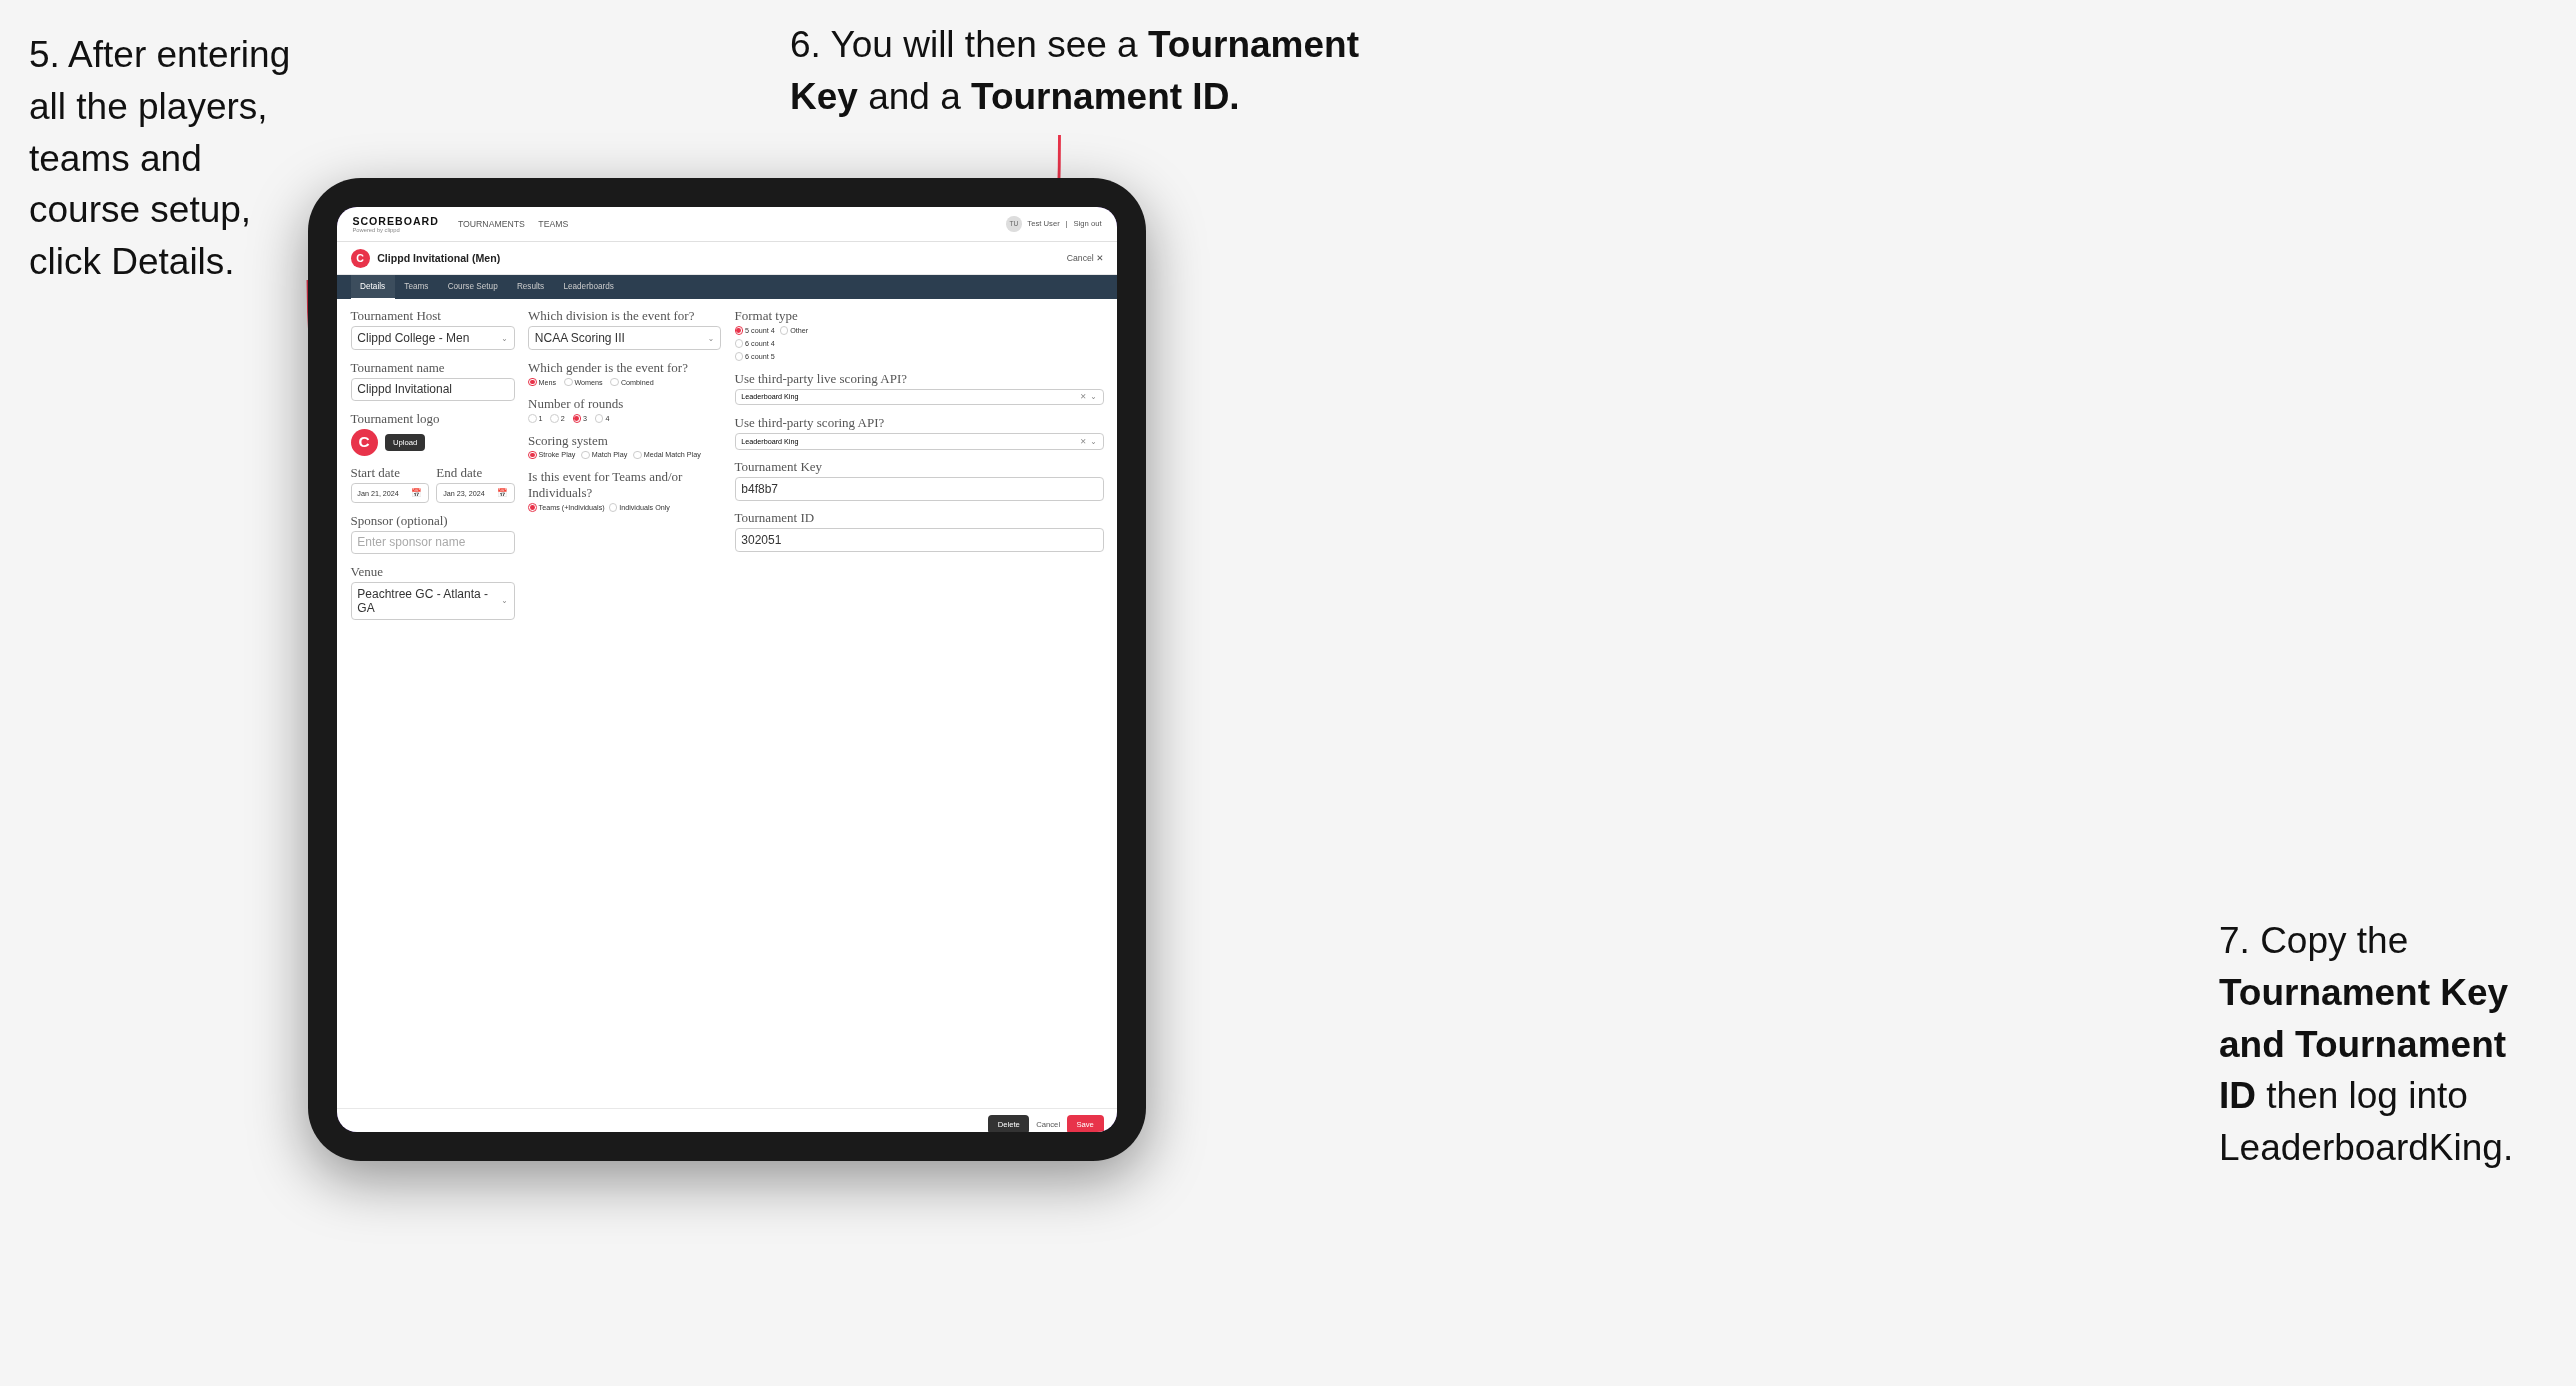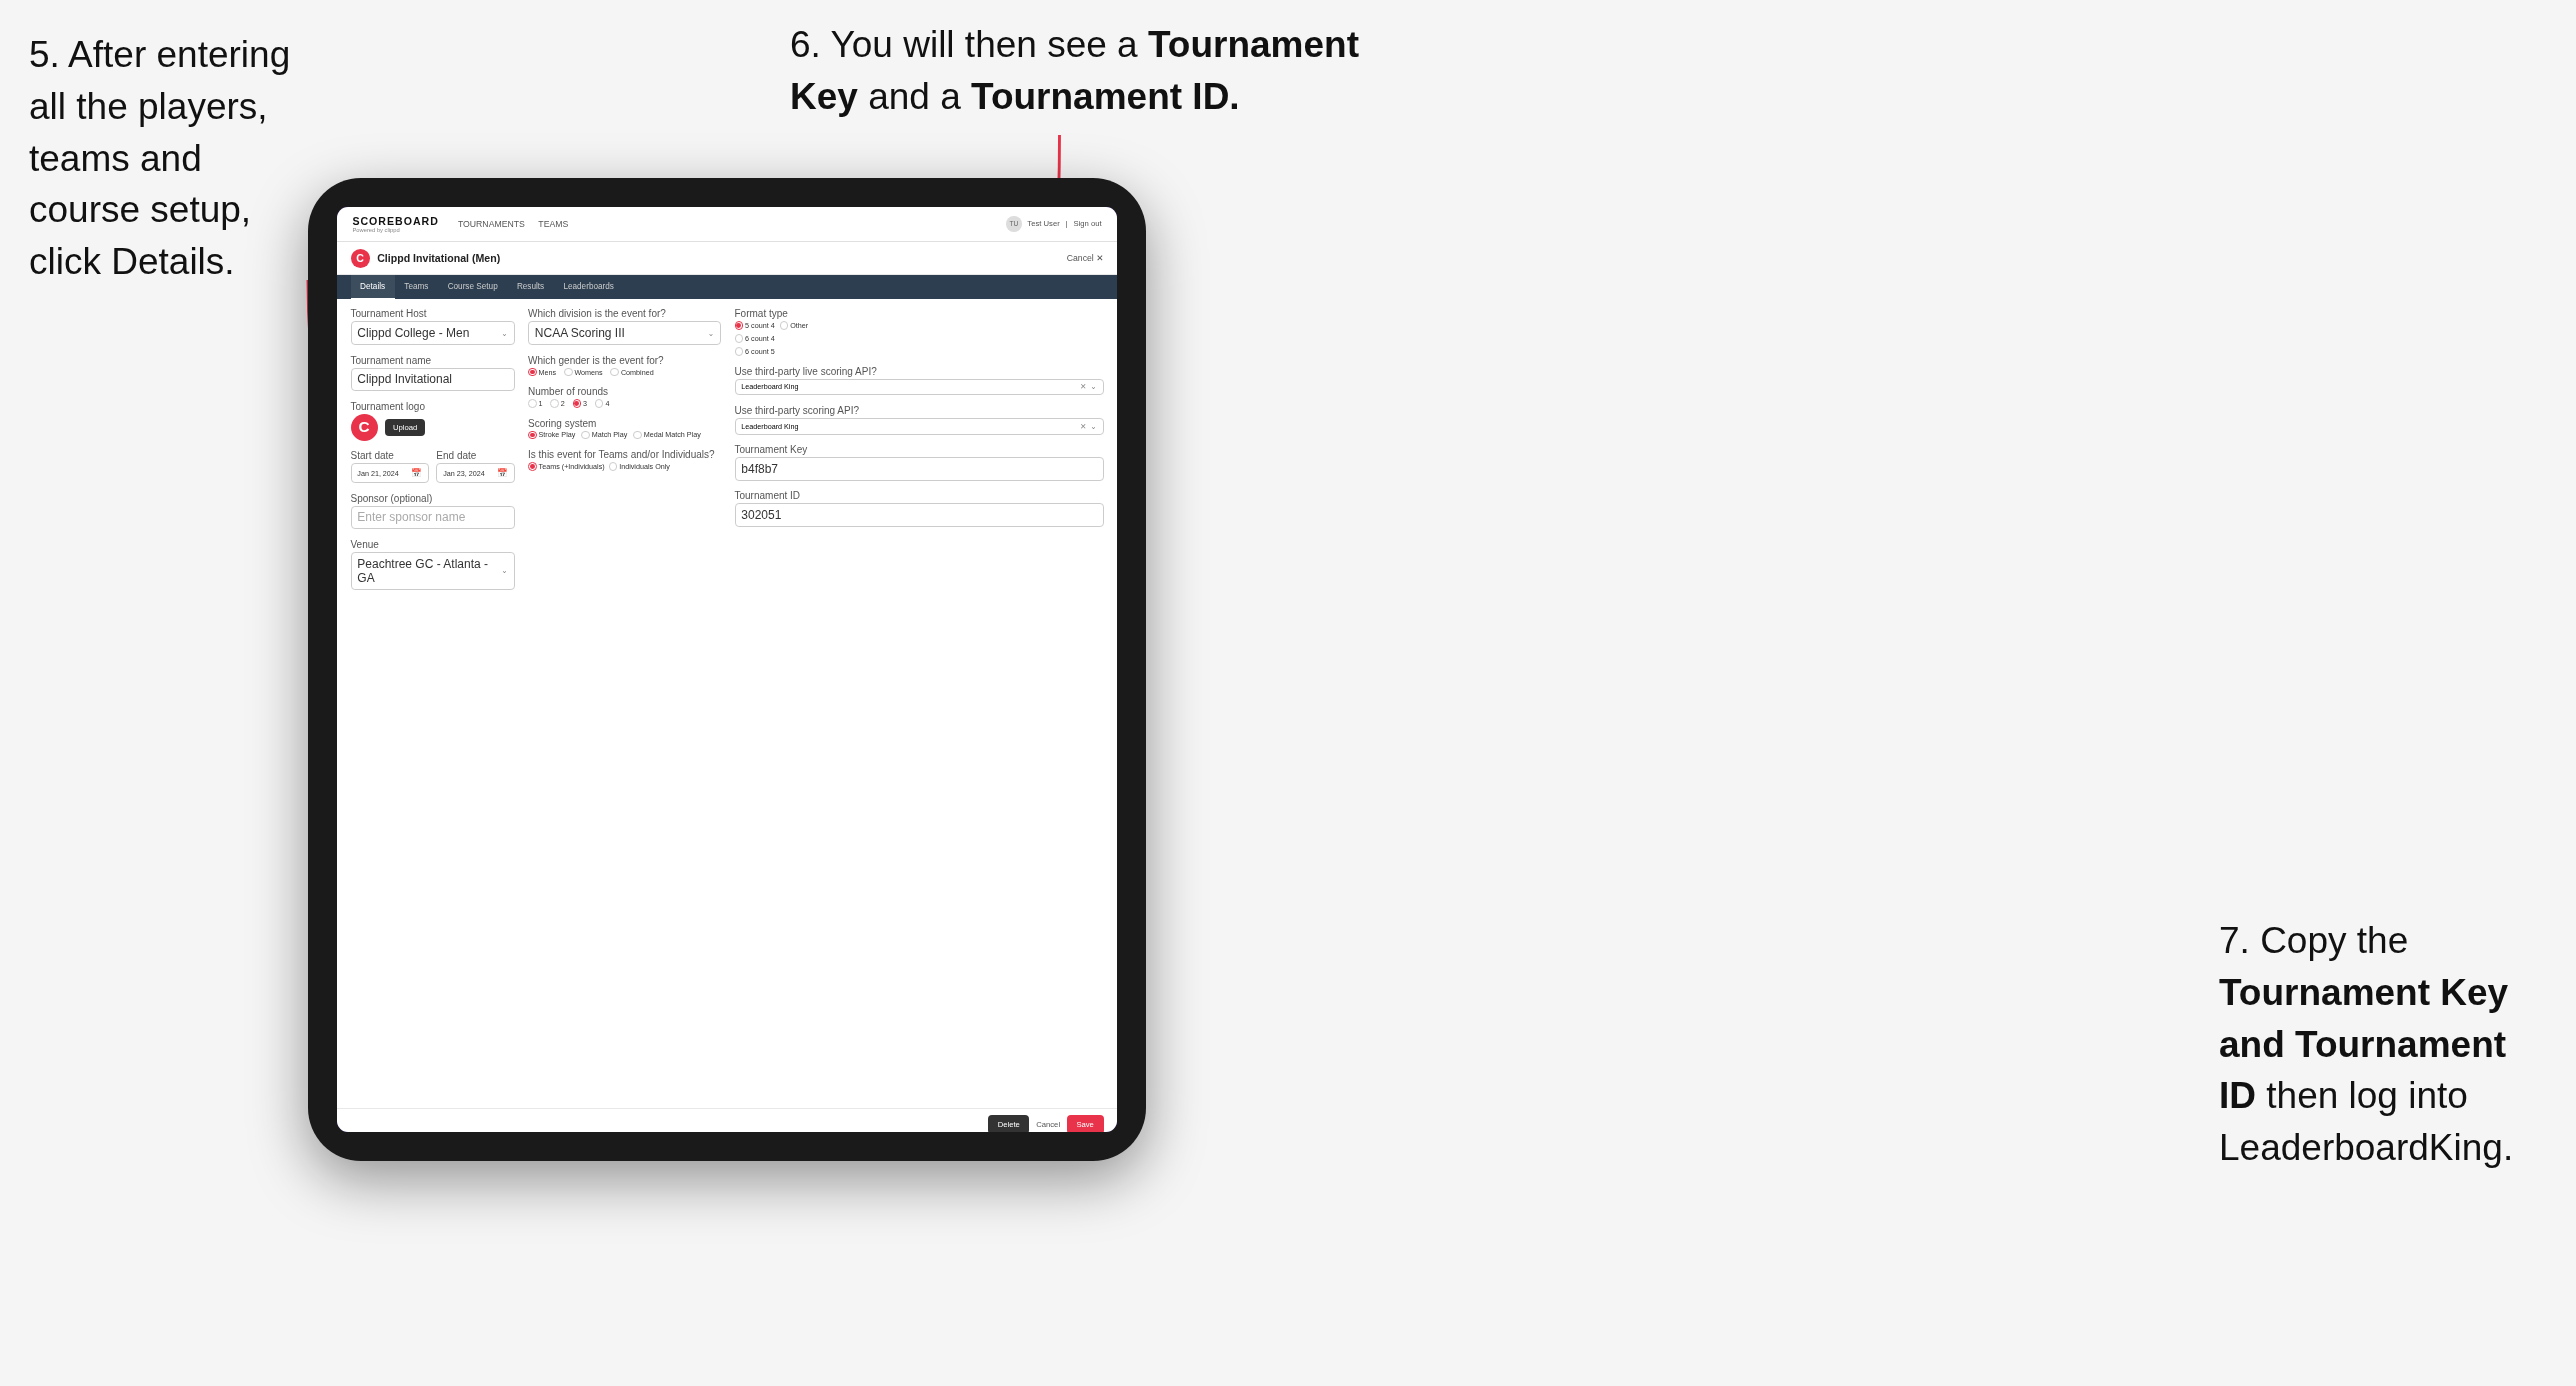--- a/index.html
+++ b/index.html
@@ -54,21 +54,21 @@
       height: 983px;
       background: #1a1a1a;
       border-radius: 53px;
       padding: 29px;
       box-shadow: 0 19px 58px rgba(0,0,0,0.4);
     }
     .tablet-screen {
       width: 100%;
       height: 100%;
       background: #4c1d95;
-      border-radius: 11px;
+      border-radius: 20px;
       overflow: hidden;
     }
 
     
     .app-header {
       display: flex;
       align-items: center;
       padding: 7.7px 15.4px;
       background: #fff;
       border-bottom: 1px solid #e0e0e0;
@@ -193,24 +193,25 @@
       gap: 9.6px;
     }
     .col-right {
       flex: 1;
       display: flex;
       flex-direction: column;
       gap: 9.6px;
     }
 
     .form-label {
-      font-size: 10px;
+      font-size: 13px;
       color: #555;
       margin-bottom: 1.9px;
       font-weight: 500;
+      font-family: Liberation Serif, serif;
     }
     .form-input {
       width: 100%;
       border: 1px solid #ccc;
       border-radius: 3.9px;
       padding: 3.9px 5.8px;
       font-size: 12px;
       color: #333;
       background: #fff;
       display: flex;

